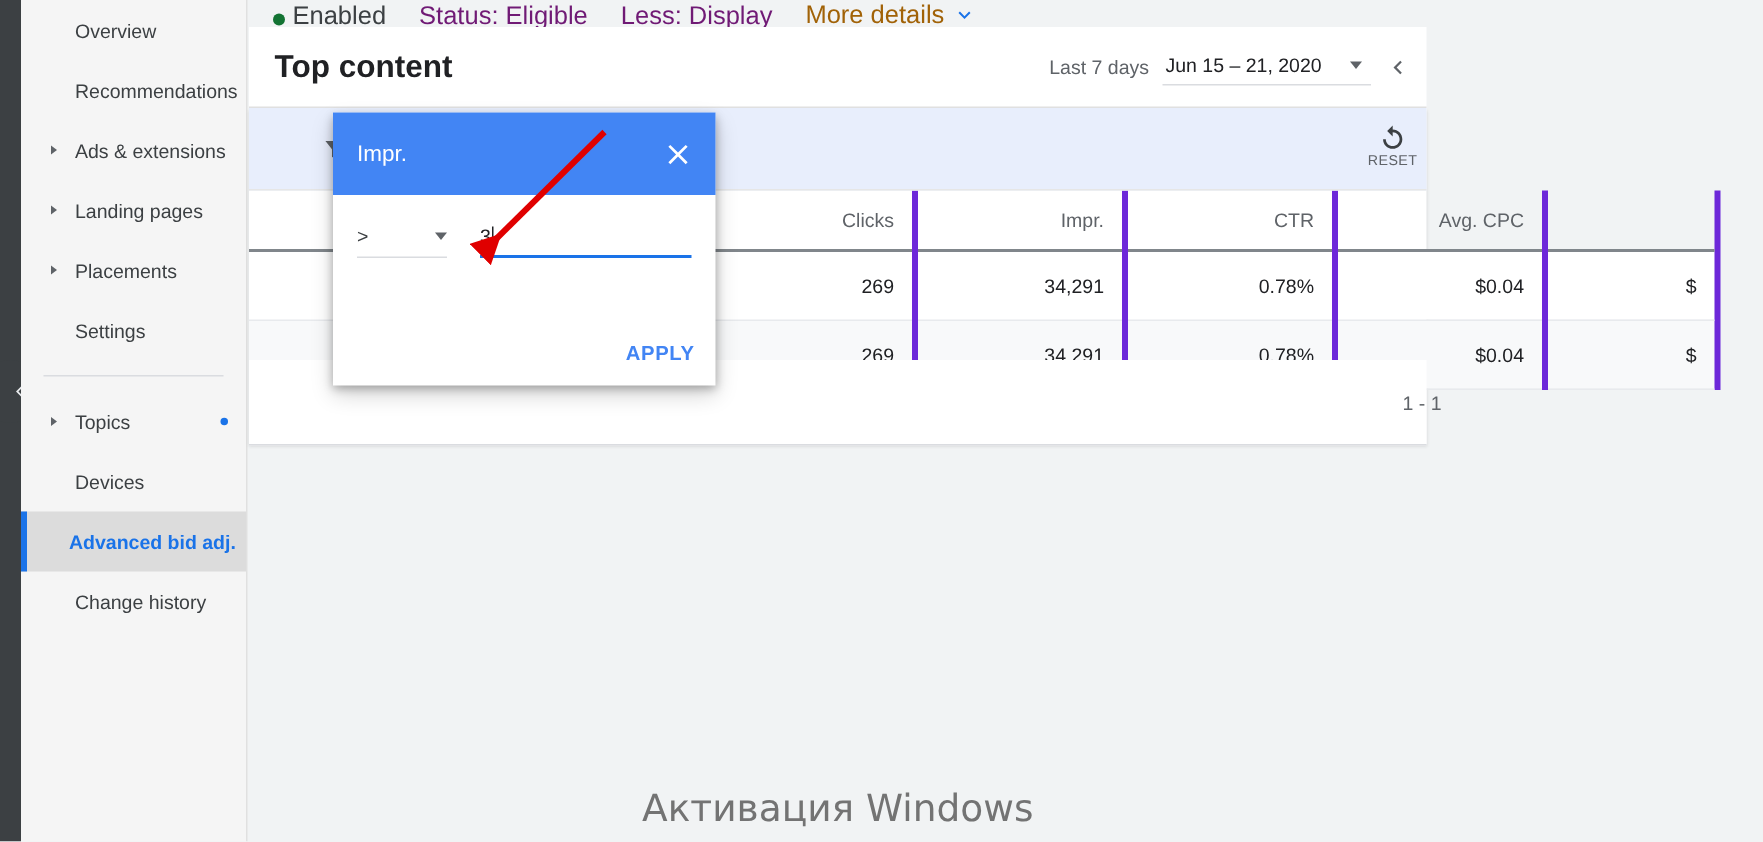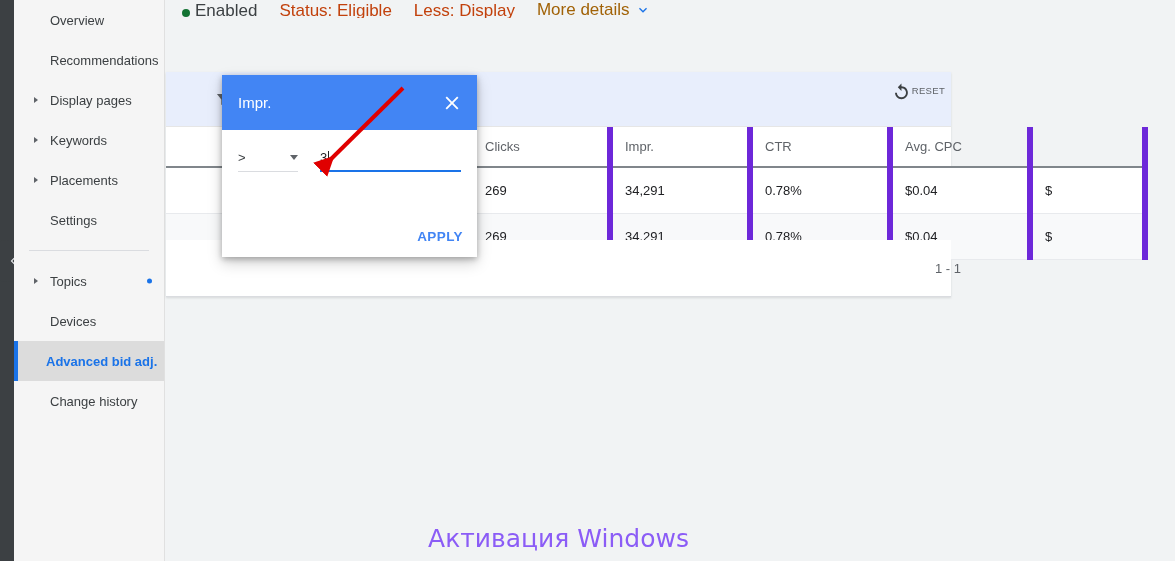--- a/index.html
+++ b/index.html
@@ -87,21 +87,21 @@
     font-size: 17px;
     color: #3c4043;
     overflow: hidden;
     white-space: nowrap;
   }
   .status-strip > * { margin-right: 22px; line-height: 15px; }
   .status-strip .greendot {
     display: inline-block; width: 8px; height: 8px; border-radius: 50%;
     background: #137333; margin-right: 5px; vertical-align: -1px;
   }
-  .status-strip .label { color: #c2410c; }
+  .status-strip .label { color: #701a75; }
   .status-strip .more { color: #a16207; display: flex; align-items: flex-start; }
 
   
   .titlebar {
     position: absolute; left: 0; top: 18px; right: 0; height: 54px;
     background: #fff;
     border-bottom: 1px solid #e0e0e0;
     display: flex; align-items: center;
   }
   .page-title {
@@ -143,33 +143,33 @@
     border-bottom: 1px solid #e6e6e6;
     display: flex; align-items: center; position: relative;
   }
   .filter-cell {
     width: 112px; height: 100%;
     display: flex; align-items: center; justify-content: center;
     cursor: pointer;
   }
   .reset-btn {
     position: absolute; right: 6px; top: 7px;
-    display: flex; flex-direction: row; align-items: center;
+    display: flex; flex-direction: column; align-items: center;
     cursor: pointer; color: #3c4043;
   }
   .reset-btn .rtxt { font-size: 9.5px; letter-spacing: .3px; margin-top: 1px; color:#5f6368;}
 
   table.tbl {
     width: 100%; border-collapse: collapse; table-layout: fixed;
     font-size: 13px; color: #202124;
   }
   table.tbl th, table.tbl td {
-    border-right: 6px solid #6d28d9;
+    border-right: 4px solid #6d28d9;
     padding: 0 12px;
-    text-align: left;
+    text-align: right;
     white-space: nowrap; overflow: hidden;
   }
   table.tbl thead th {
     height: 40px; color: #5f6368; font-weight: normal;
     vertical-align: middle;
     border-bottom: 2px solid #80868b;
   }
   table.tbl tbody td { height: 46px; }
   table.tbl tbody tr.rowA { background: #fff; border-bottom: 1px solid #e8eaed; }
   table.tbl tbody tr.rowB { background: #f8f9fa; border-bottom: 1px solid #e8eaed; }
@@ -242,21 +242,21 @@
   
   .arrow-layer {
     position: absolute; left: 0; top: 0; width: 1175px; height: 561px;
     pointer-events: none; z-index: 60;
   }
 
   
   .watermark {
     position: absolute; left: 0; right: 0; bottom: 8px;
     text-align: center;
-    font-size: 25px; color: #8b5cf6;
+    font-size: 25px; color: #737373;
     font-family: "DejaVu Sans", sans-serif;
     user-select: none;
   }
 </style>
 </head>
 <body>
 
 <div id="app">
 
   <div class="rail">
@@ -269,25 +269,25 @@
 
   <nav class="sidebar" id="sidebar">
       <div class="nav-item">
         <span>Overview</span>
       </div>
       <div class="nav-item">
         <span>Recommendations</span>
       </div>
       <div class="nav-item">
         <span class="caret"></span>
-        <span>Display pages</span>
+        <span>Ads &amp; extensions</span>
       </div>
       <div class="nav-item">
         <span class="caret"></span>
-        <span>Keywords</span>
+        <span>Landing pages</span>
       </div>
       <div class="nav-item">
         <span class="caret"></span>
         <span>Placements</span>
       </div>
       <div class="nav-item">
         <span>Settings</span>
       </div>
       <div class="nav-sep"></div>
       <div class="nav-item">
@@ -313,20 +313,35 @@
       <span class="label">Status: Eligible</span>
       <span class="label">Less: Display</span>
       <span class="more">
         <span>More details</span>
         <svg width="16" height="16" viewBox="0 0 24 24" style="margin-left:5px">
           <path d="M7.4 8.6 12 13.2l4.6-4.6L18 10l-6 6-6-6z" fill="#1a73e8"></path>
         </svg>
       </span>
     </div>
 
+    <div class="titlebar">
+      <div class="page-title">Top content</div>
+      <div class="daterange">
+        <span class="dr-label">Last 7 days</span>
+        <span class="dr-value">
+          <span class="txt">Jun 15 – 21, 2020</span>
+          <span class="dr-caret"></span>
+        </span>
+        <span class="dr-prev">
+          <svg width="18" height="18" viewBox="0 0 24 24">
+            <path d="M15.4 7.4 14 6l-6 6 6 6 1.4-1.4-4.6-4.6z" fill="#5f6368"></path>
+          </svg>
+        </span>
+      </div>
+    </div>
 
     <div class="card">
 
       <div class="filterbar">
         <div class="filter-cell">
           <svg width="19" height="19" viewBox="0 0 24 24">
             <path d="M5 5h14l-5.5 7v5l-3 2v-7z" fill="#5f6368"></path>
           </svg>
         </div>
         <div class="reset-btn">

